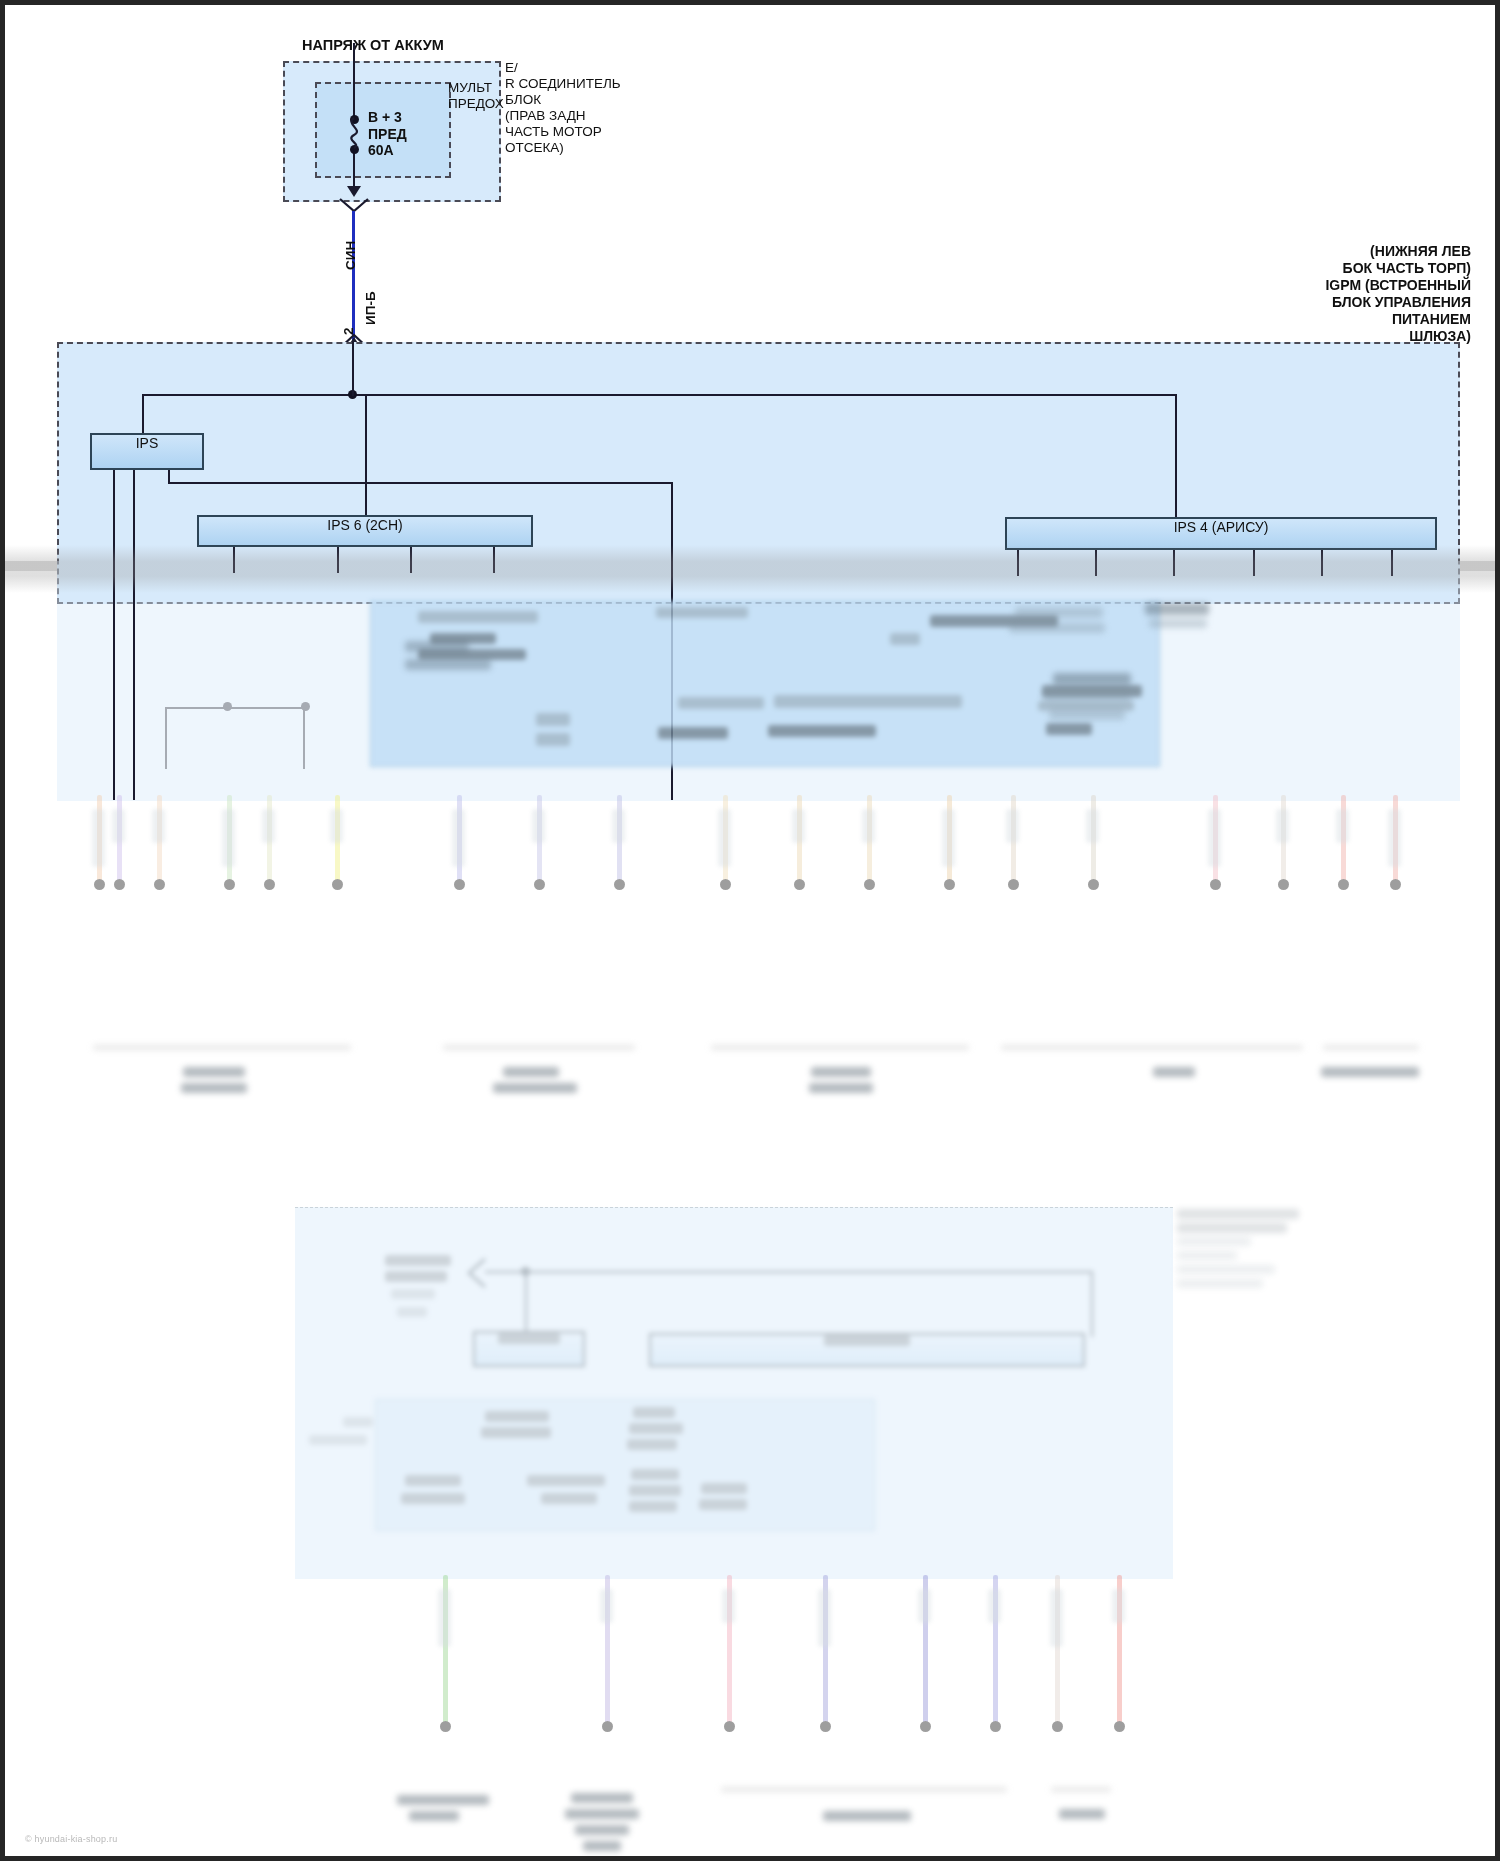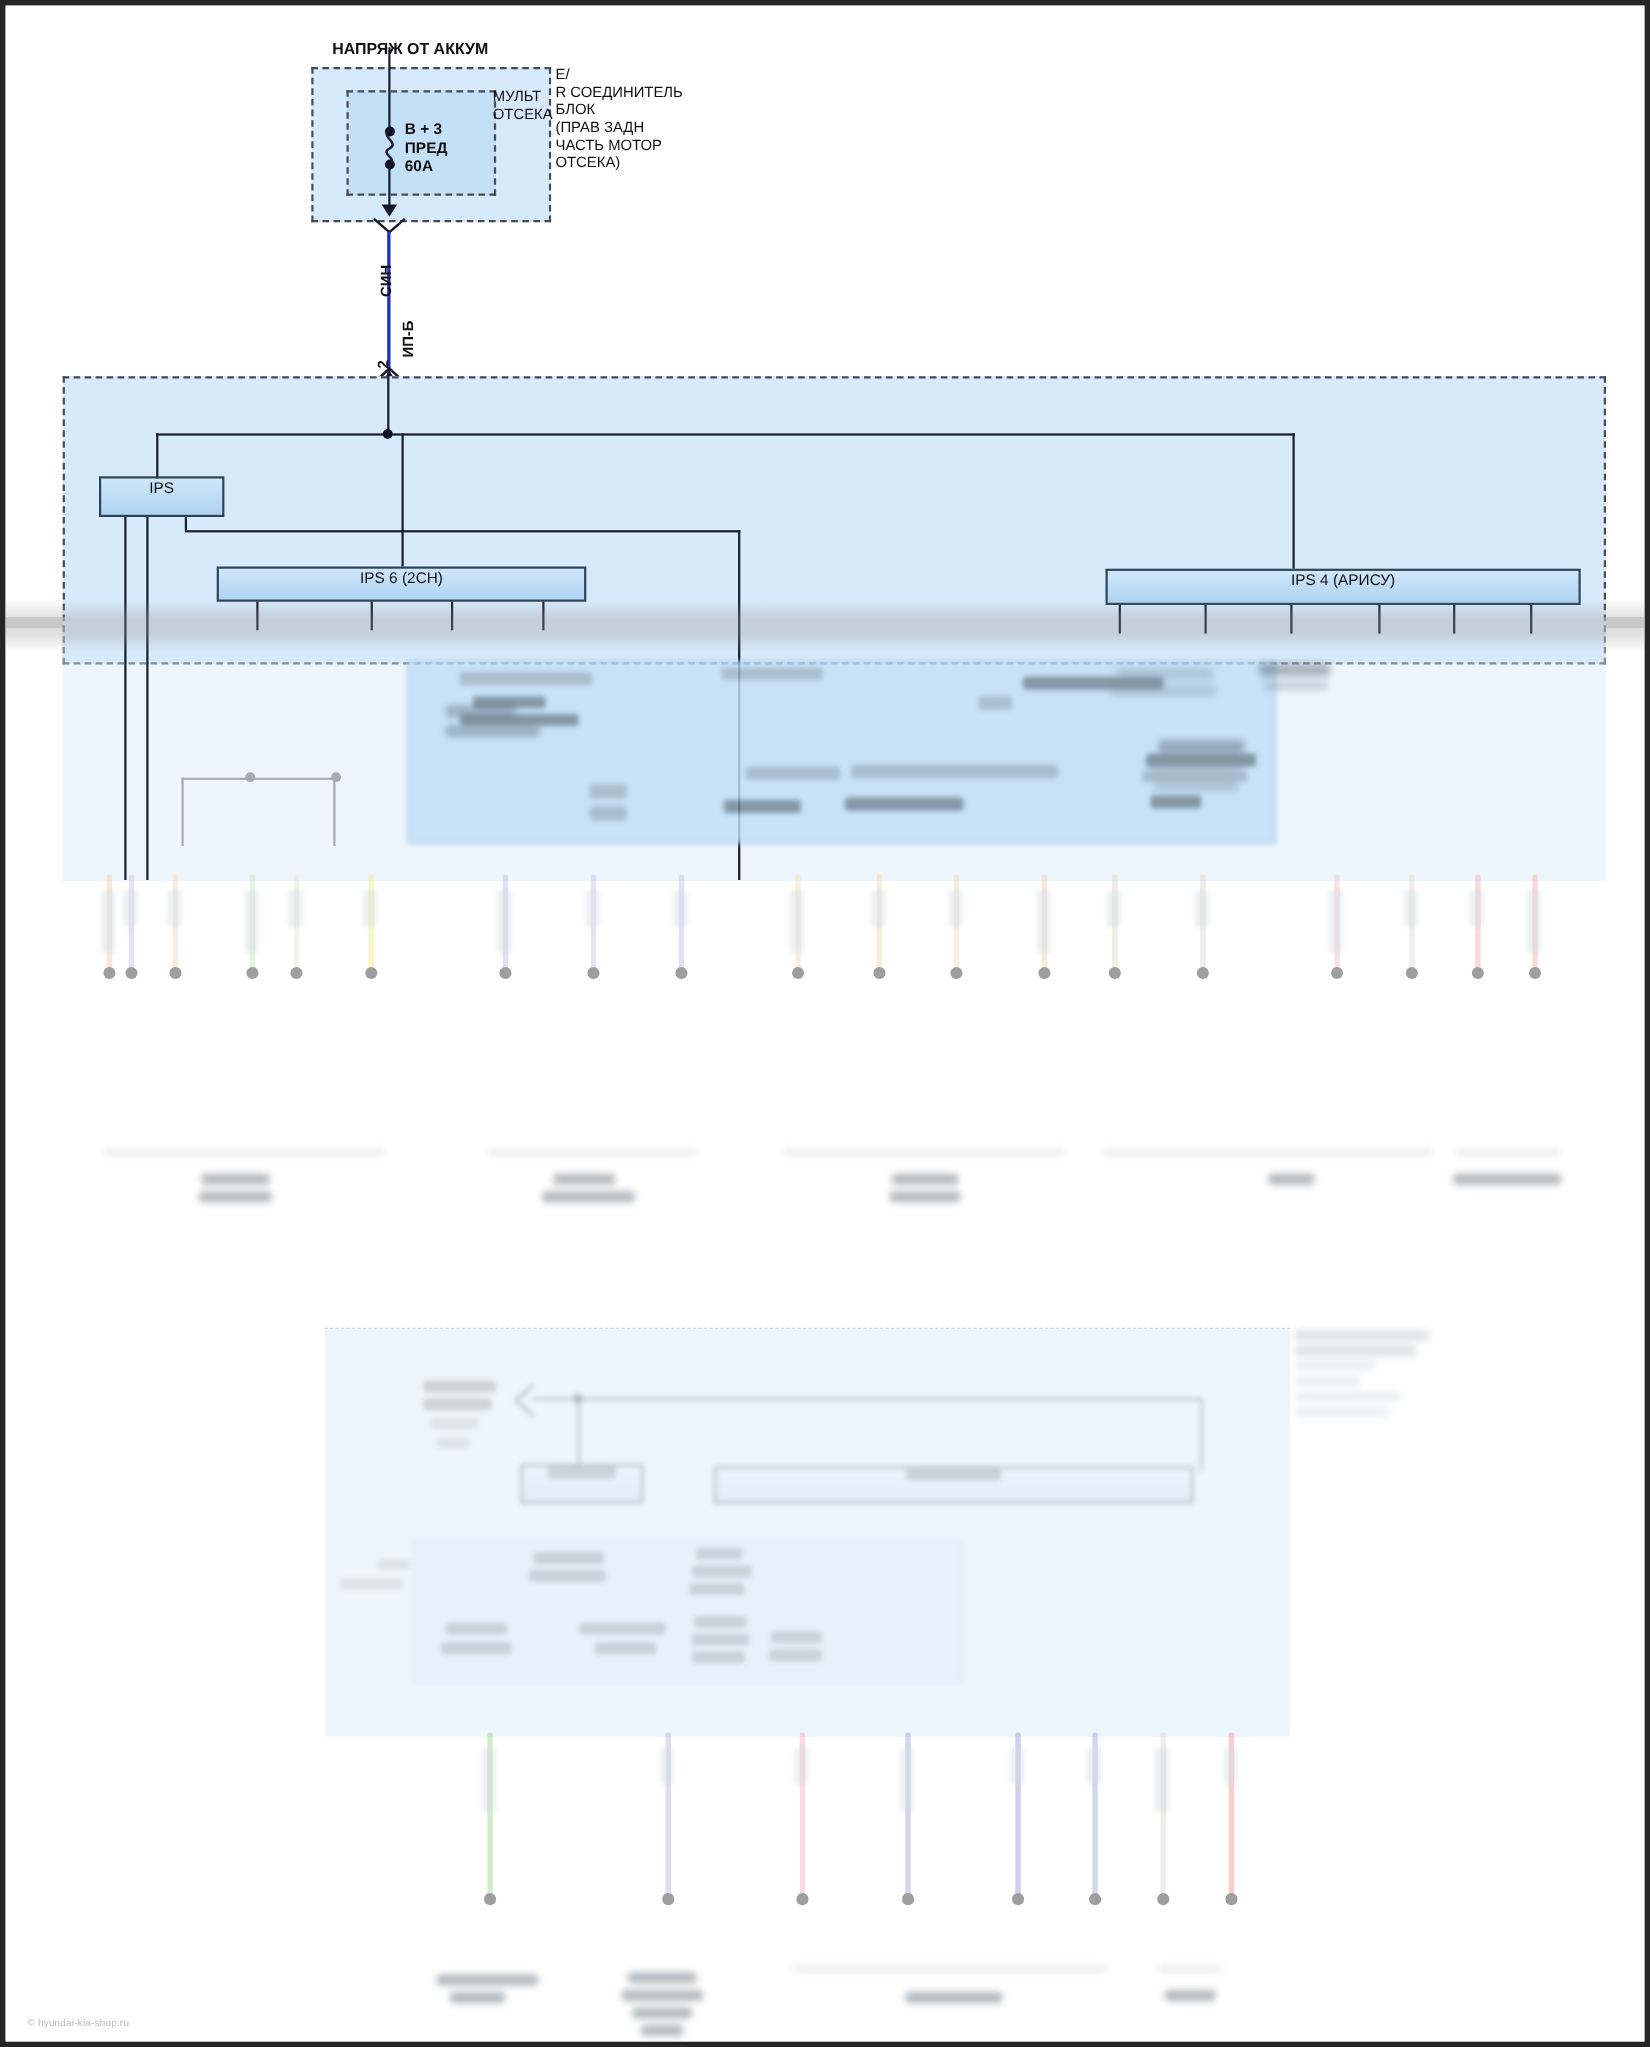--- a/index.html
+++ b/index.html
@@ -77,21 +77,21 @@
 <div id="page">
  <div id="canvas">
 
   <div class="lbl" style="left:297px;top:32px;font-size:14.5px;font-weight:600;">НАПРЯЖ ОТ АККУМ</div>
 
   <div class="dashbox" style="left:278px;top:56px;width:218px;height:141px;background:#d7eafb;"></div>
 
   <div class="dashbox" style="left:310px;top:77px;width:136px;height:96px;background:#c4e0f7;"></div>
 
   <div class="lbl" style="left:443px;top:75px;font-size:13.5px;font-weight:500;">МУЛЬТ
-ОТСЕКА</div>
+ПРЕДОХ</div>
 
   <div class="lbl" style="left:500px;top:55px;font-size:13.5px;font-weight:500;">E/
 R СОЕДИНИТЕЛЬ
 БЛОК
 (ПРАВ ЗАДН
 ЧАСТЬ МОТОР
 ОТСЕКА)</div>
 
   <div class="wire vline" style="left:348px;top:38px;height:76px;"></div>
   <div class="wire vline" style="left:348px;top:148px;height:38px;"></div>
@@ -116,20 +116,27 @@
 
   <div class="lblv" style="left:338px;top:265px;font-size:13.5px;font-weight:600;">СИН</div>
   <div class="lblv" style="left:358px;top:320px;font-size:13.5px;font-weight:600;">ИП-Б</div>
   <div class="lblv" style="left:336px;top:330px;font-size:13.5px;font-weight:600;">2</div>
 
   <svg style="position:absolute;left:333px;top:327px;width:32px;height:18px;" viewBox="0 0 32 18">
     <path d="M2 16 L16 3 L30 16" fill="none" stroke="#1a1a2e" stroke-width="2.2"></path>
   </svg>
   <div class="arrowup" style="left:342px;top:332px;"></div>
 
+  <div class="lbl" style="left:1086px;top:238px;width:380px;text-align:right;
+              font-size:14px;font-weight:600;line-height:1.22;">(НИЖНЯЯ ЛЕВ
+БОК ЧАСТЬ ТОРП)
+IGPM (ВСТРОЕННЫЙ
+БЛОК УПРАВЛЕНИЯ
+ПИТАНИЕМ
+ШЛЮЗА)</div>
 
   <div class="dashbox" style="left:52px;top:337px;width:1403px;height:262px;background:#d7eafb;"></div>
 
   <div class="fillbox fade" style="left:52px;top:556px;width:1403px;height:240px;background:#d7eafb;"></div>
 
   <div class="wire hline" style="left:137px;top:389px;width:1035px;"></div>
   <div class="wire vline" style="left:137px;top:389px;height:48px;"></div>
   <div class="wire vline" style="left:1170px;top:389px;height:123px;"></div>
   <div class="dot" style="left:343px;top:385px;"></div>
   <div class="wire vline" style="left:347px;top:336px;height:55px;"></div>

